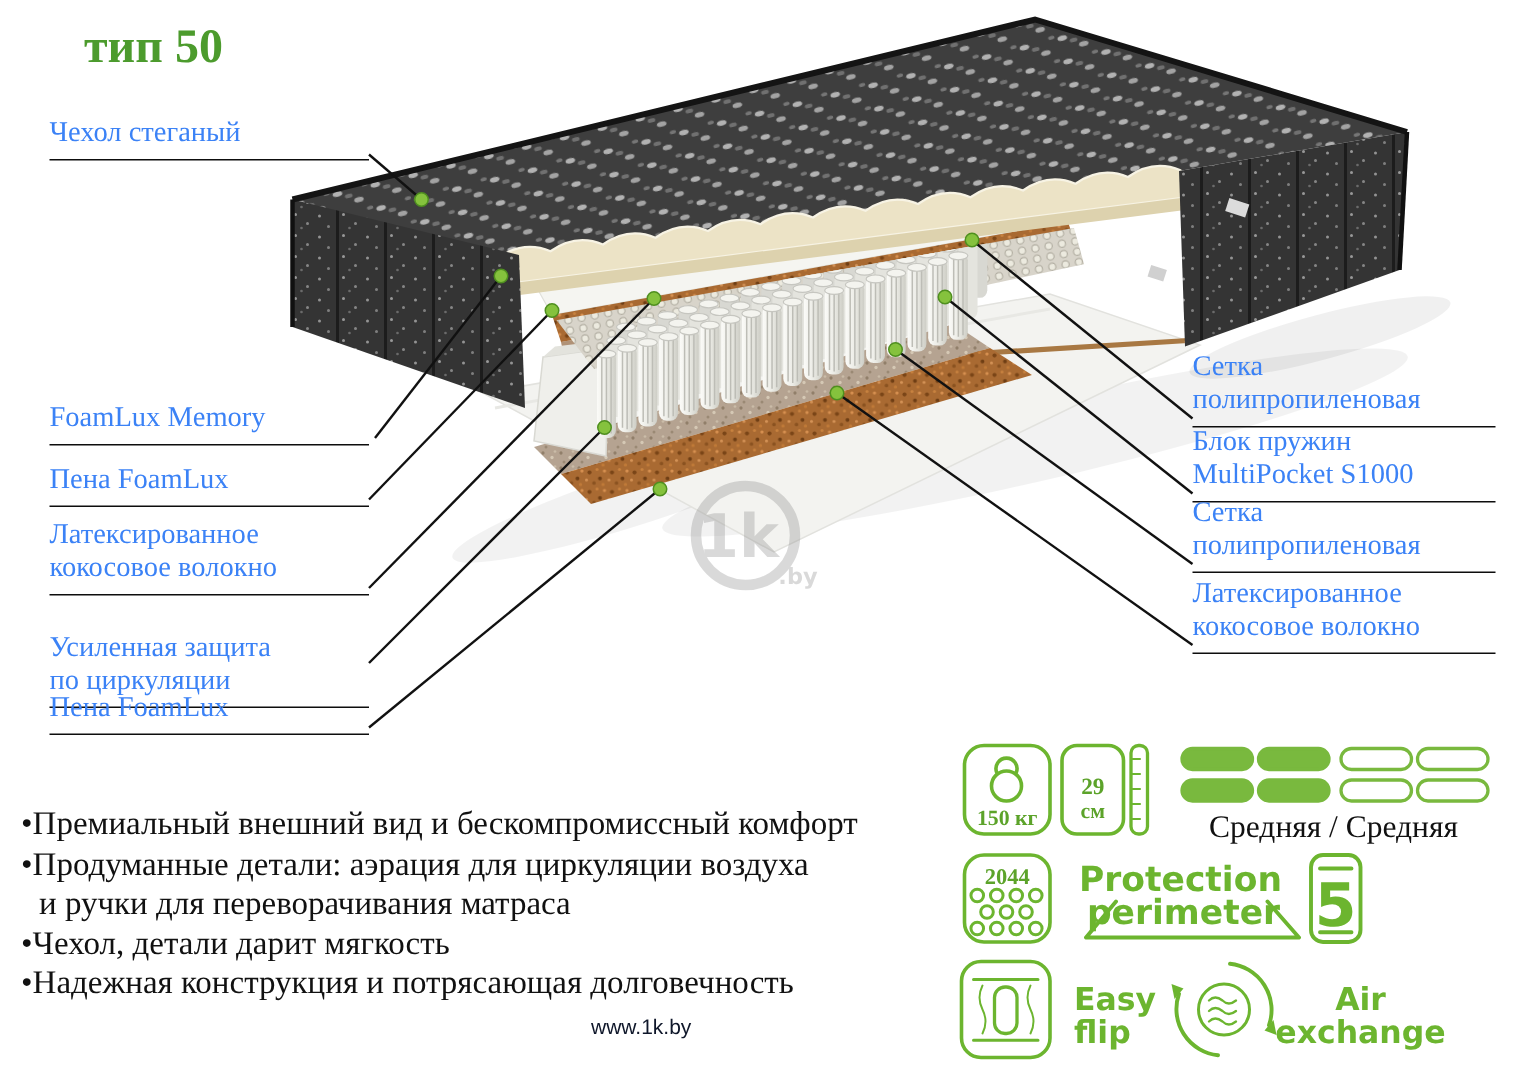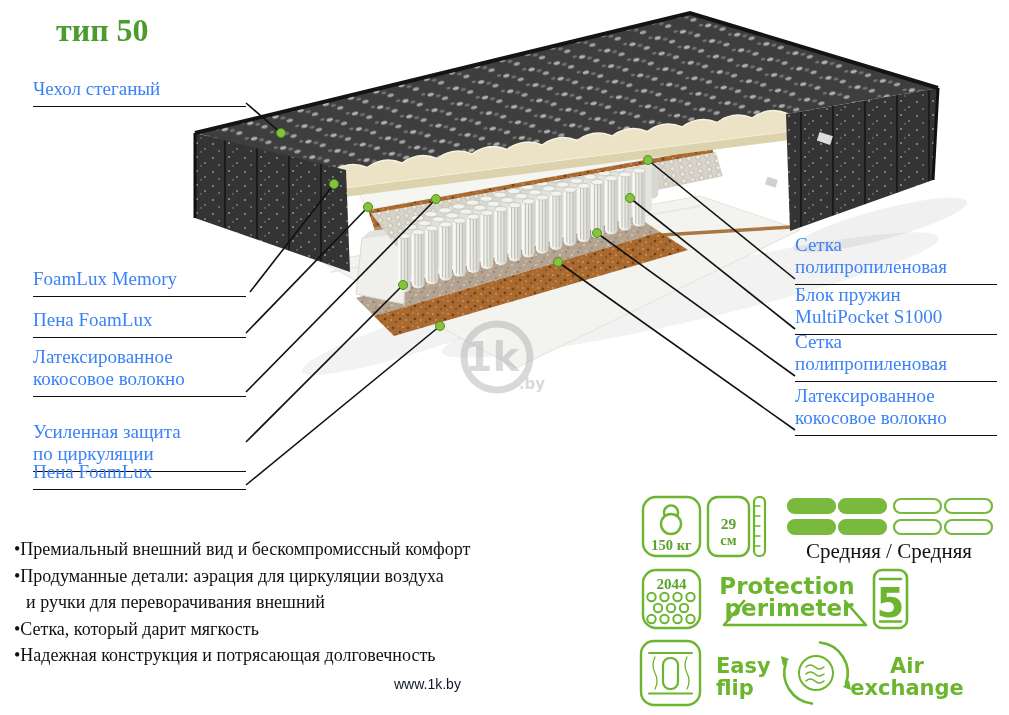--- a/index.html
+++ b/index.html
@@ -4,21 +4,21 @@
 <style>
   html,body{margin:0;padding:0;background:#fff;}
   .page{position:relative;width:1009px;height:715px;background:#fff;overflow:hidden;
         font-family:"Liberation Serif","DejaVu Serif",serif;color:#111;}
   #scene{position:absolute;left:0;top:0;}
   .title{position:absolute;left:32px;top:12px;font-size:32px;font-weight:bold;color:#4c9b2d;margin-left:24px;}
   .lbl{position:absolute;font-size:19px;line-height:22px;color:#3b82f6;
        border-bottom:1.6px solid #0d0d0d;padding-bottom:6px;}
   .lbl.left{left:33px;width:213px;}
   .lbl.right{left:795px;width:202px;}
-  .features{position:absolute;left:14px;top:536px;width:630px;font-size:18px;line-height:26.5px;}
+  .features{position:absolute;left:14px;top:536px;width:630px;font-size:22px;line-height:26.5px;}
   .features .row{white-space:nowrap;}
   .features .row.indent{padding-left:12px;}
   .site-wm{position:absolute;left:394px;top:676px;font-size:14px;color:#0f172a;
            font-family:"Liberation Sans","DejaVu Sans",sans-serif;}
   .icon-text{font-family:"DejaVu Sans","Liberation Sans",sans-serif;font-weight:bold;}
 </style>
 </head>
 <body>
 
 <div class="page">
@@ -469,20 +469,20 @@
 <div class="lbl left" style="top:461px;"><span>Пена FoamLux</span></div>
 
 <div class="lbl right" style="top:234px;"><span>Сетка</span><br><span>полипропиленовая</span></div>
 <div class="lbl right" style="top:284px;"><span>Блок пружин</span><br><span>MultiPocket S1000</span></div>
 <div class="lbl right" style="top:331px;"><span>Сетка</span><br><span>полипропиленовая</span></div>
 <div class="lbl right" style="top:385px;"><span>Латексированное</span><br><span>кокосовое волокно</span></div>
 
 <div class="features">
   <div class="row">•Премиальный внешний вид и бескомпромиссный комфорт</div>
   <div class="row">•Продуманные детали: аэрация для циркуляции воздуха</div>
-  <div class="row indent">и ручки для переворачивания внешний</div>
-  <div class="row">•Сетка, который дарит мягкость</div>
+  <div class="row indent">и ручки для переворачивания матраса</div>
+  <div class="row">•Чехол, детали дарит мягкость</div>
   <div class="row">•Надежная конструкция и потрясающая долговечность</div>
 </div>
 
 <div class="site-wm">www.1k.by</div>
 
 </div>
 
 </body></html>

